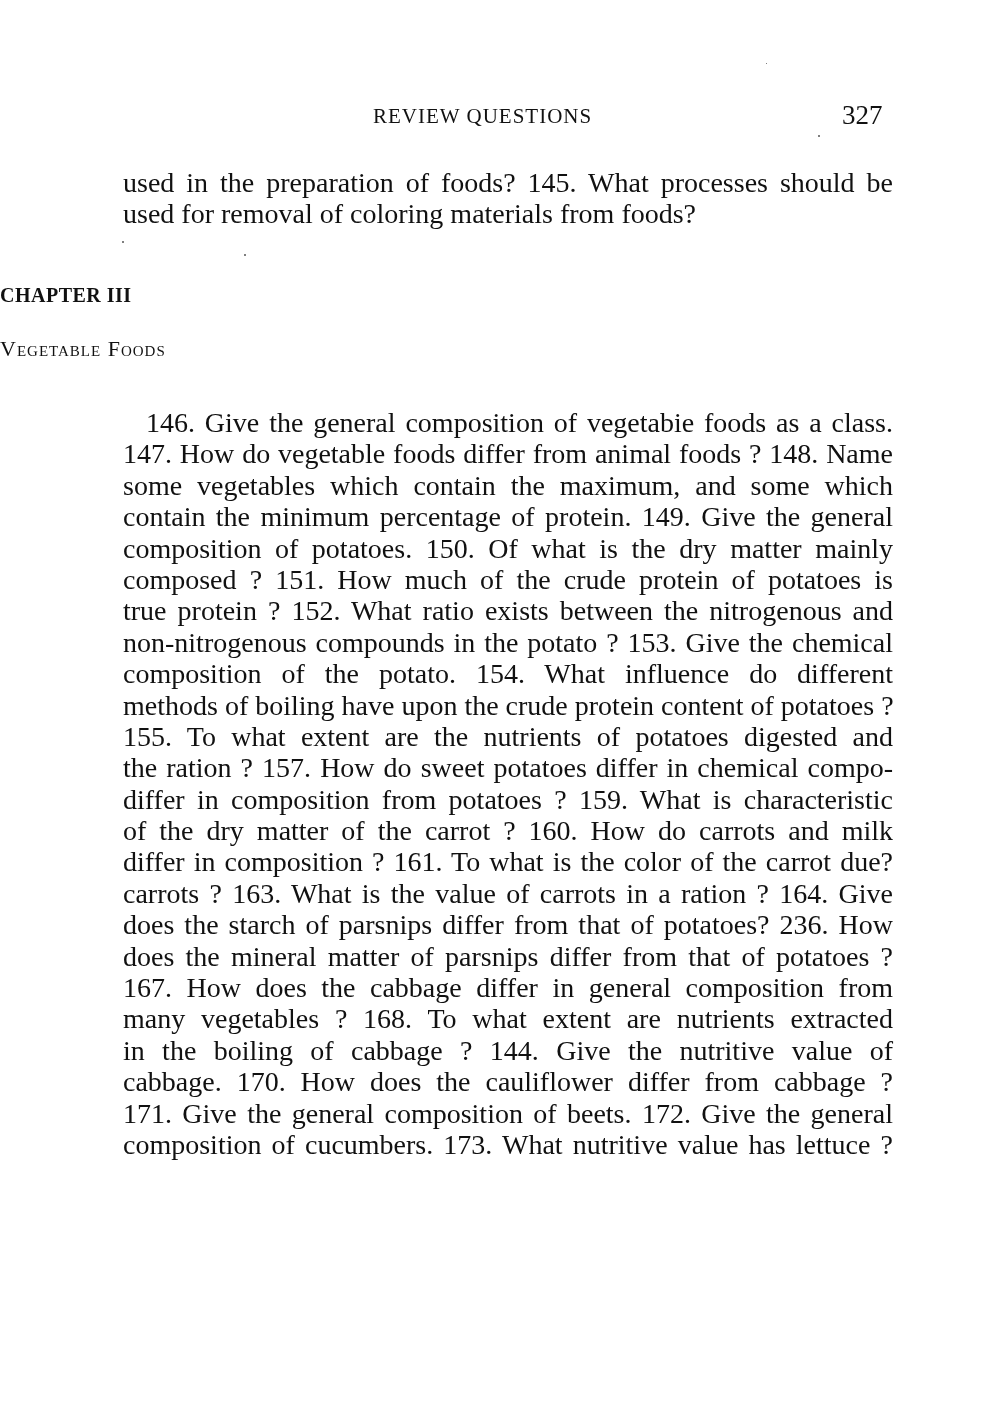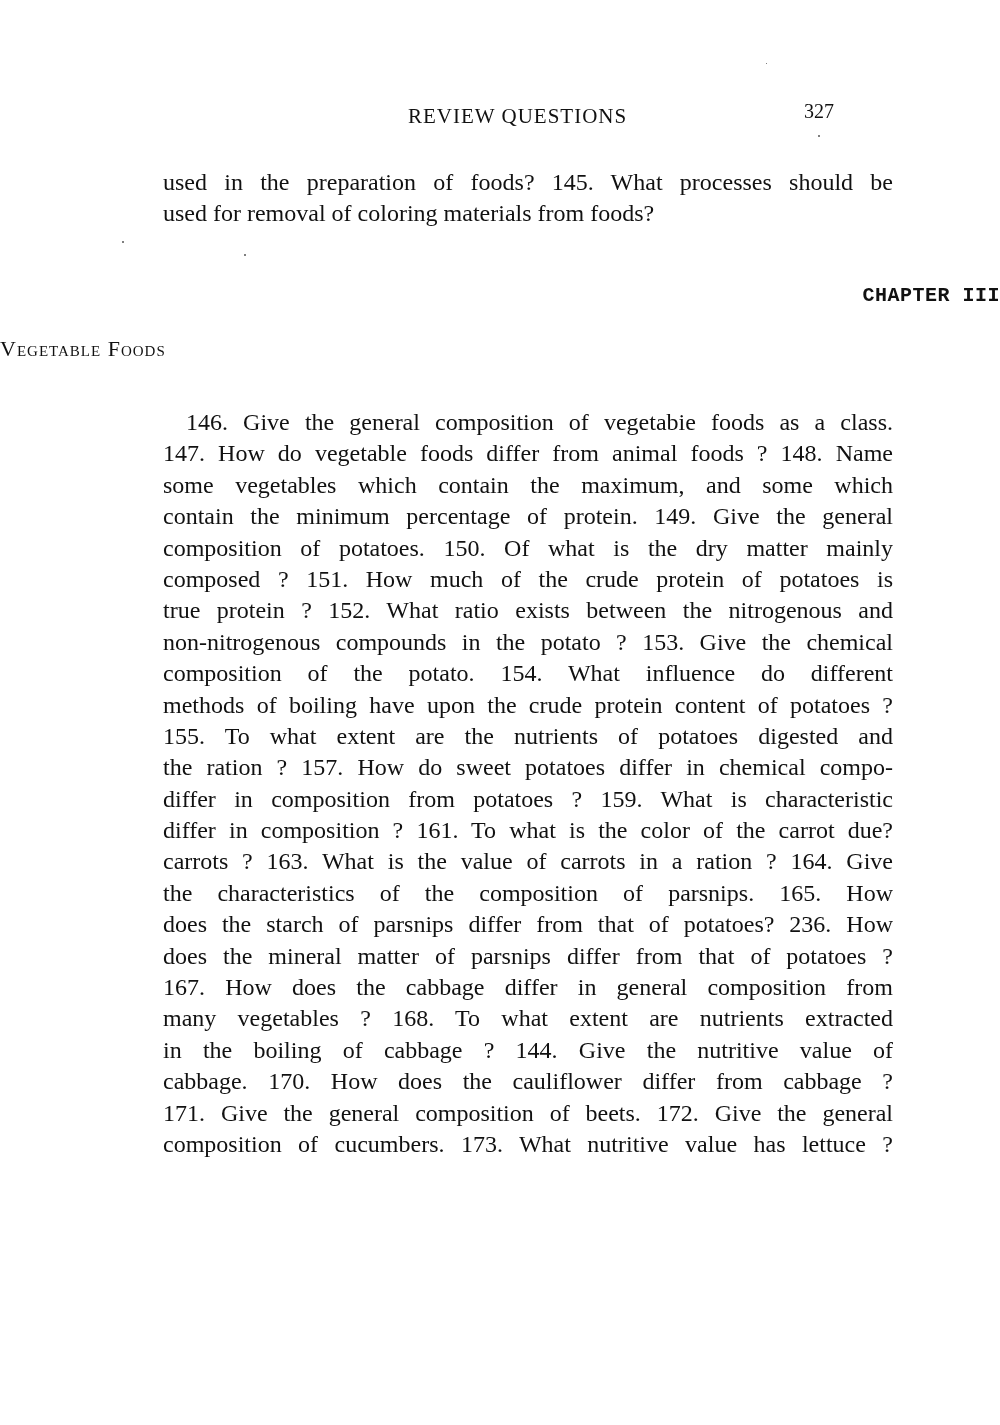--- a/index.html
+++ b/index.html
@@ -27,60 +27,57 @@
       left: 0;
       width: 1000px;
       height: 30px;
     }
     .running-title {
       position: absolute;
       left: 373px;
       top: 0;
       font-size: 21px;
       letter-spacing: 1px;
-      margin-left: 35px;
     }
     .page-number {
       position: absolute;
-      left: 804px;
+      left: 842px;
       top: -4px;
-      font-size: 20px;
+      font-size: 27px;
     }
     .text-block {
       position: absolute;
       left: 123px;
       width: 770px;
     }
     .line {
       height: 31.4px;
       line-height: 31.4px;
-      font-size: 24px;
+      font-size: 28px;
       white-space: nowrap;
       text-align: justify;
       text-align-last: justify;
-      margin-left: 40px;
     }
     .line.last {
       text-align-last: left;
     }
     .line.indent {
       padding-left: 23px;
     }
     .block-top { top: 167px; }
     .block-main { top: 407px; }
     .chapter-label {
       position: absolute;
       left: 0;
       width: 1000px;
       top: 284px;
-      text-align: right;
+      text-align: left;
       font-size: 20px;
       font-weight: bold;
       letter-spacing: 0.5px;
-      font-family: Liberation Mono, monospace;
     }
     .chapter-title {
       position: absolute;
       left: 0;
       width: 1000px;
       top: 336px;
       text-align: left;
       font-size: 22px;
       font-variant: small-caps;
       letter-spacing: 1px;
@@ -118,23 +115,23 @@
     <div class="line">contain the minimum percentage of protein.   149.  Give the general</div>
     <div class="line">composition  of  potatoes.   150.  Of  what  is  the  dry  matter  mainly</div>
     <div class="line">composed ?   151.  How  much  of  the  crude  protein  of  potatoes  is</div>
     <div class="line">true protein ?   152.  What ratio exists between the nitrogenous and</div>
     <div class="line">non-nitrogenous compounds in the potato ?   153.  Give the chemical</div>
     <div class="line">composition   of   the   potato.   154.  What   influence   do   different</div>
     <div class="line">methods of boiling have upon the crude protein content of potatoes ?</div>
     <div class="line">155.  To  what  extent  are  the  nutrients  of  potatoes  digested  and</div>
     <div class="line">the ration ?   157.  How do sweet potatoes differ in chemical compo-</div>
     <div class="line">differ in composition from potatoes ?   159.  What is characteristic</div>
+    <div class="line">of the dry matter of the carrot ?   160.  How do carrots and milk</div>
     <div class="line">differ in composition ?   161.  To what is the color of the carrot due?</div>
     <div class="line">carrots ?   163.  What is the value of carrots in a ration ?   164.  Give</div>
-    <div class="line">the  characteristics  of  the  composition  of  parsnips.   165.  How</div>
     <div class="line">does the starch of parsnips differ from that of potatoes?   236.  How</div>
     <div class="line">does the mineral matter of parsnips differ from that of potatoes ?</div>
     <div class="line">167.  How  does  the  cabbage  differ  in  general  composition  from</div>
     <div class="line">many vegetables ?   168.  To what  extent  are nutrients  extracted</div>
     <div class="line">in  the  boiling  of  cabbage ?   144.  Give  the  nutritive  value  of</div>
     <div class="line">cabbage.   170.  How  does  the  cauliflower  differ  from  cabbage ?</div>
     <div class="line">171.  Give the general composition of beets.   172.  Give the general</div>
     <div class="line">composition of cucumbers.   173.  What nutritive value  has lettuce ?</div>
   </div>
 

